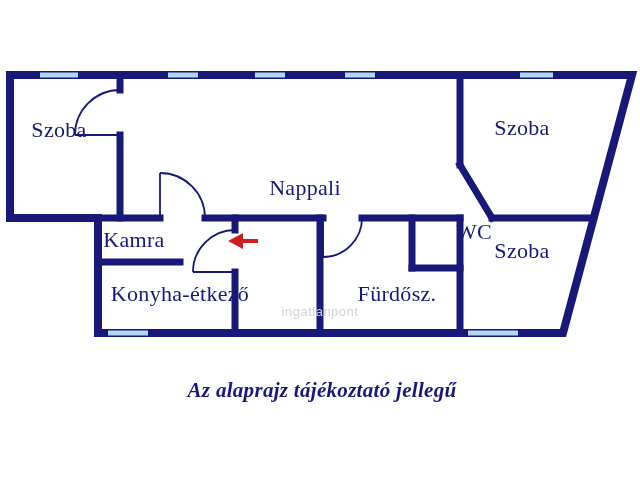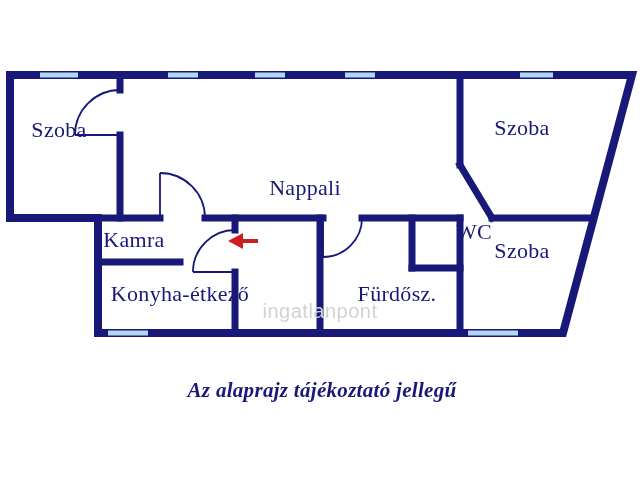--- a/index.html
+++ b/index.html
@@ -22,21 +22,21 @@
   }
   .caption{
     font-weight:bold;
     font-style:italic;
     font-size:21px;
     color:#181878;
   }
   .watermark{
     color:#d2d2d2;
     font-family:"Liberation Sans", sans-serif;
-    font-size:20px;
+    font-size:13px;
     letter-spacing:.5px;
   }
 </style>
 </head>
 <body>
 
 <div class="stage">
 
   <svg class="plan-svg" width="640" height="480" viewBox="0 0 640 480">
 

